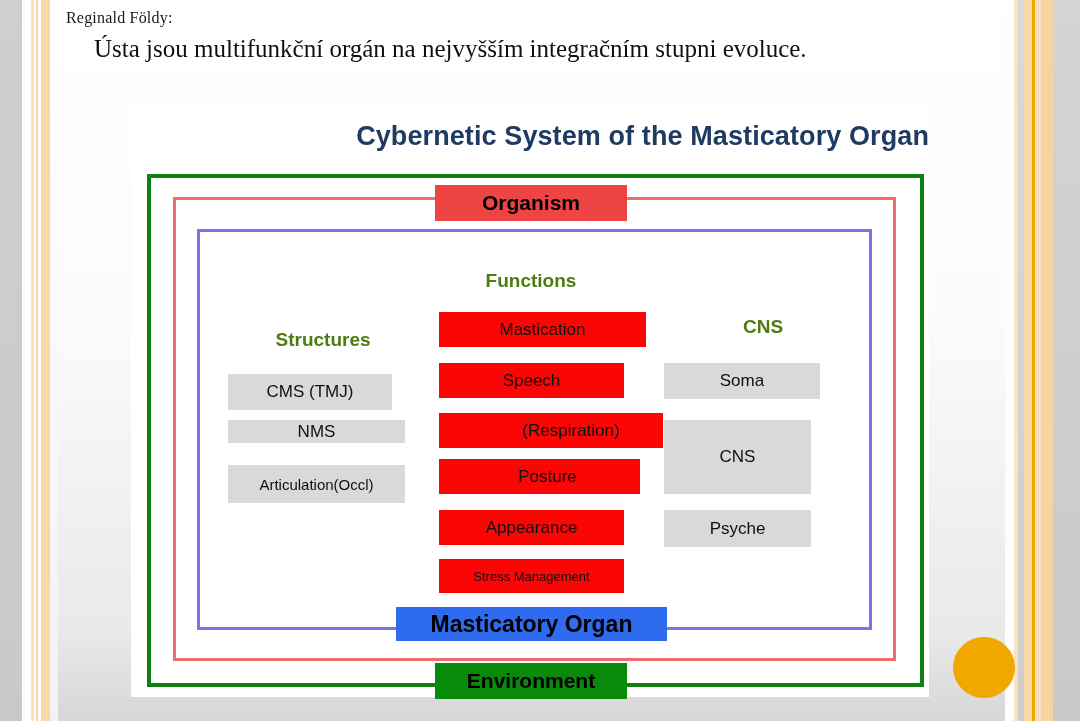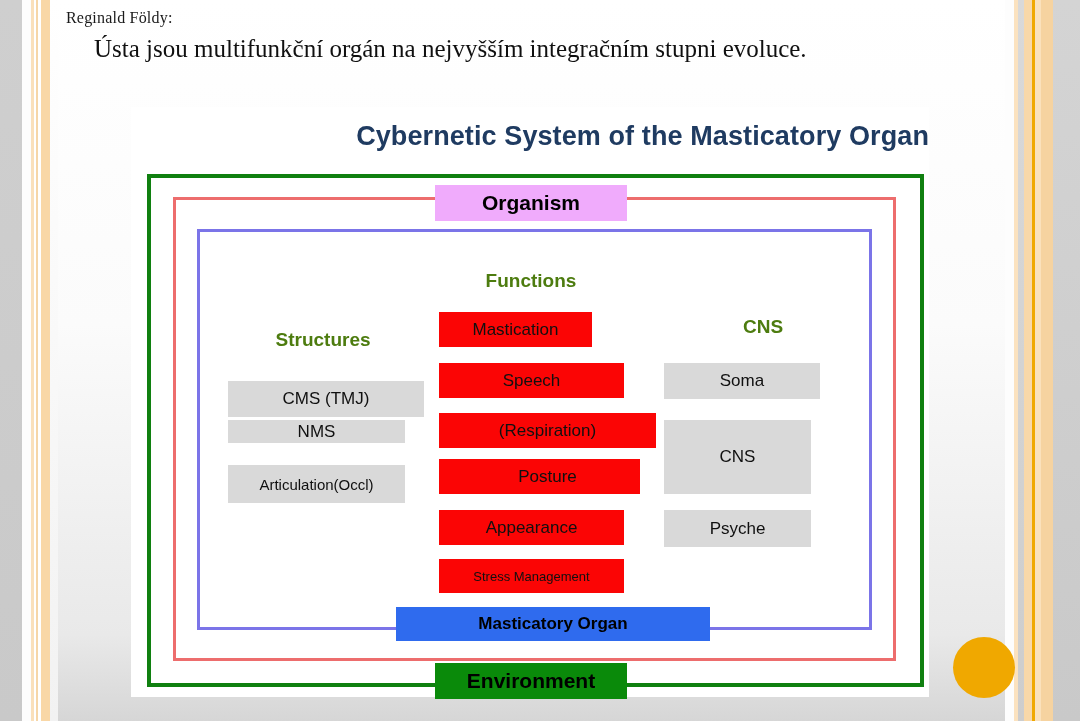--- a/index.html
+++ b/index.html
@@ -120,25 +120,25 @@
     position: absolute;
     display: flex;
     align-items: center;
     justify-content: center;
     font-weight: bold;
     color: #000000;
     z-index: 5;
   }
   #box-organism {
     left: 304px; top: 78px; width: 192px; height: 36px;
-    background: #f0abfc; font-size: 21px;
+    background: #ef4444; font-size: 21px;
   }
   #box-masticatory {
-    left: 265px; top: 500px; width: 314px; height: 34px;
-    background: #2f6bee; font-size: 17px;
+    left: 265px; top: 500px; width: 271px; height: 34px;
+    background: #2f6bee; font-size: 23px;
   }
   #box-environment {
     left: 304px; top: 556px; width: 192px; height: 36px;
     background: #0a8a0a; font-size: 21px;
   }
 
   
   .col-heading {
     position: absolute;
     font-size: 19px;
@@ -155,27 +155,27 @@
     display: flex;
     align-items: center;
     justify-content: center;
     color: #101010;
     font-size: 17px;
     text-align: center;
   }
   .cell-gray { background: #d9d9d9; }
   .cell-red  { background: #fb0505; }
 
-  #cell-structures-0 { left: 97px; top: 274px; width: 196px; height: 36px; }
+  #cell-structures-0 { left: 97px; top: 267px; width: 164px; height: 36px; }
   #cell-structures-1 { left: 97px; top: 313px; width: 177px; height: 23px; }
   #cell-structures-2 { left: 97px; top: 358px; width: 177px; height: 38px; font-size: 15px; }
 
-  #cell-functions-0 { left: 308px; top: 205px; width: 153px; height: 35px; }
+  #cell-functions-0 { left: 308px; top: 205px; width: 207px; height: 35px; }
   #cell-functions-1 { left: 308px; top: 256px; width: 185px; height: 35px; }
-  #cell-functions-2 { left: 308px; top: 306px; width: 217px; height: 35px; }
+  #cell-functions-2 { left: 308px; top: 306px; width: 184px; height: 35px; padding-left: 40px; }
   #cell-functions-3 { left: 308px; top: 352px; width: 185px; height: 35px; padding-left: 16px; }
   #cell-functions-4 { left: 308px; top: 403px; width: 185px; height: 35px; }
   #cell-functions-5 { left: 308px; top: 452px; width: 185px; height: 34px; font-size: 13px; }
 
   #cell-cns-0 { left: 533px; top: 256px; width: 156px; height: 36px; }
   #cell-cns-1 { left: 533px; top: 313px; width: 147px; height: 74px; }
   #cell-cns-2 { left: 533px; top: 403px; width: 147px; height: 37px; }
 </style>
 </head>
 <body>

